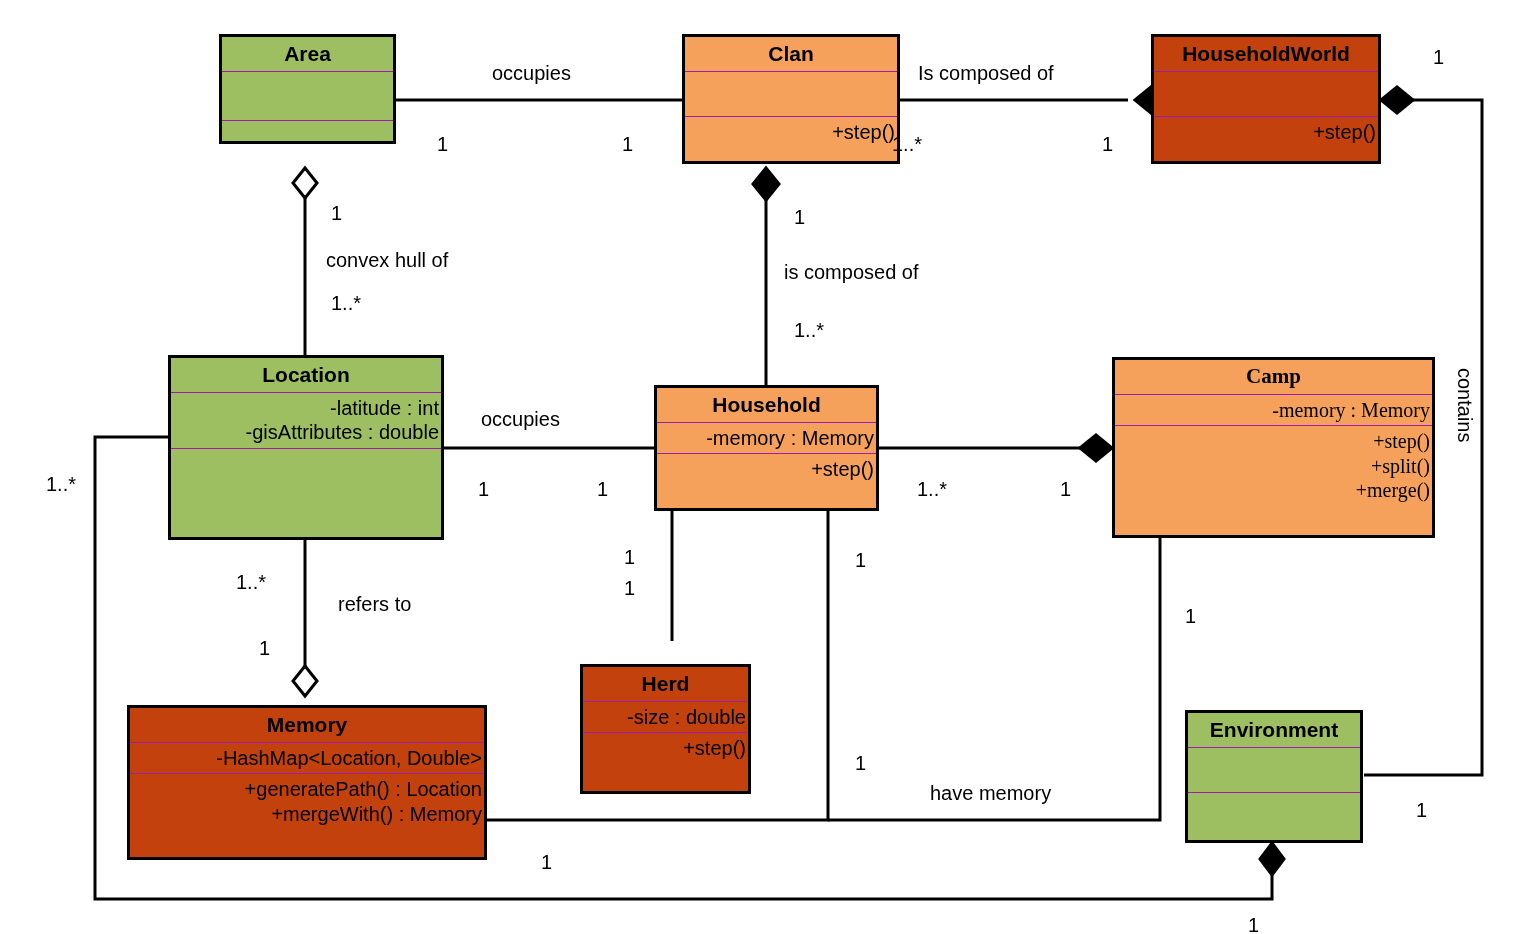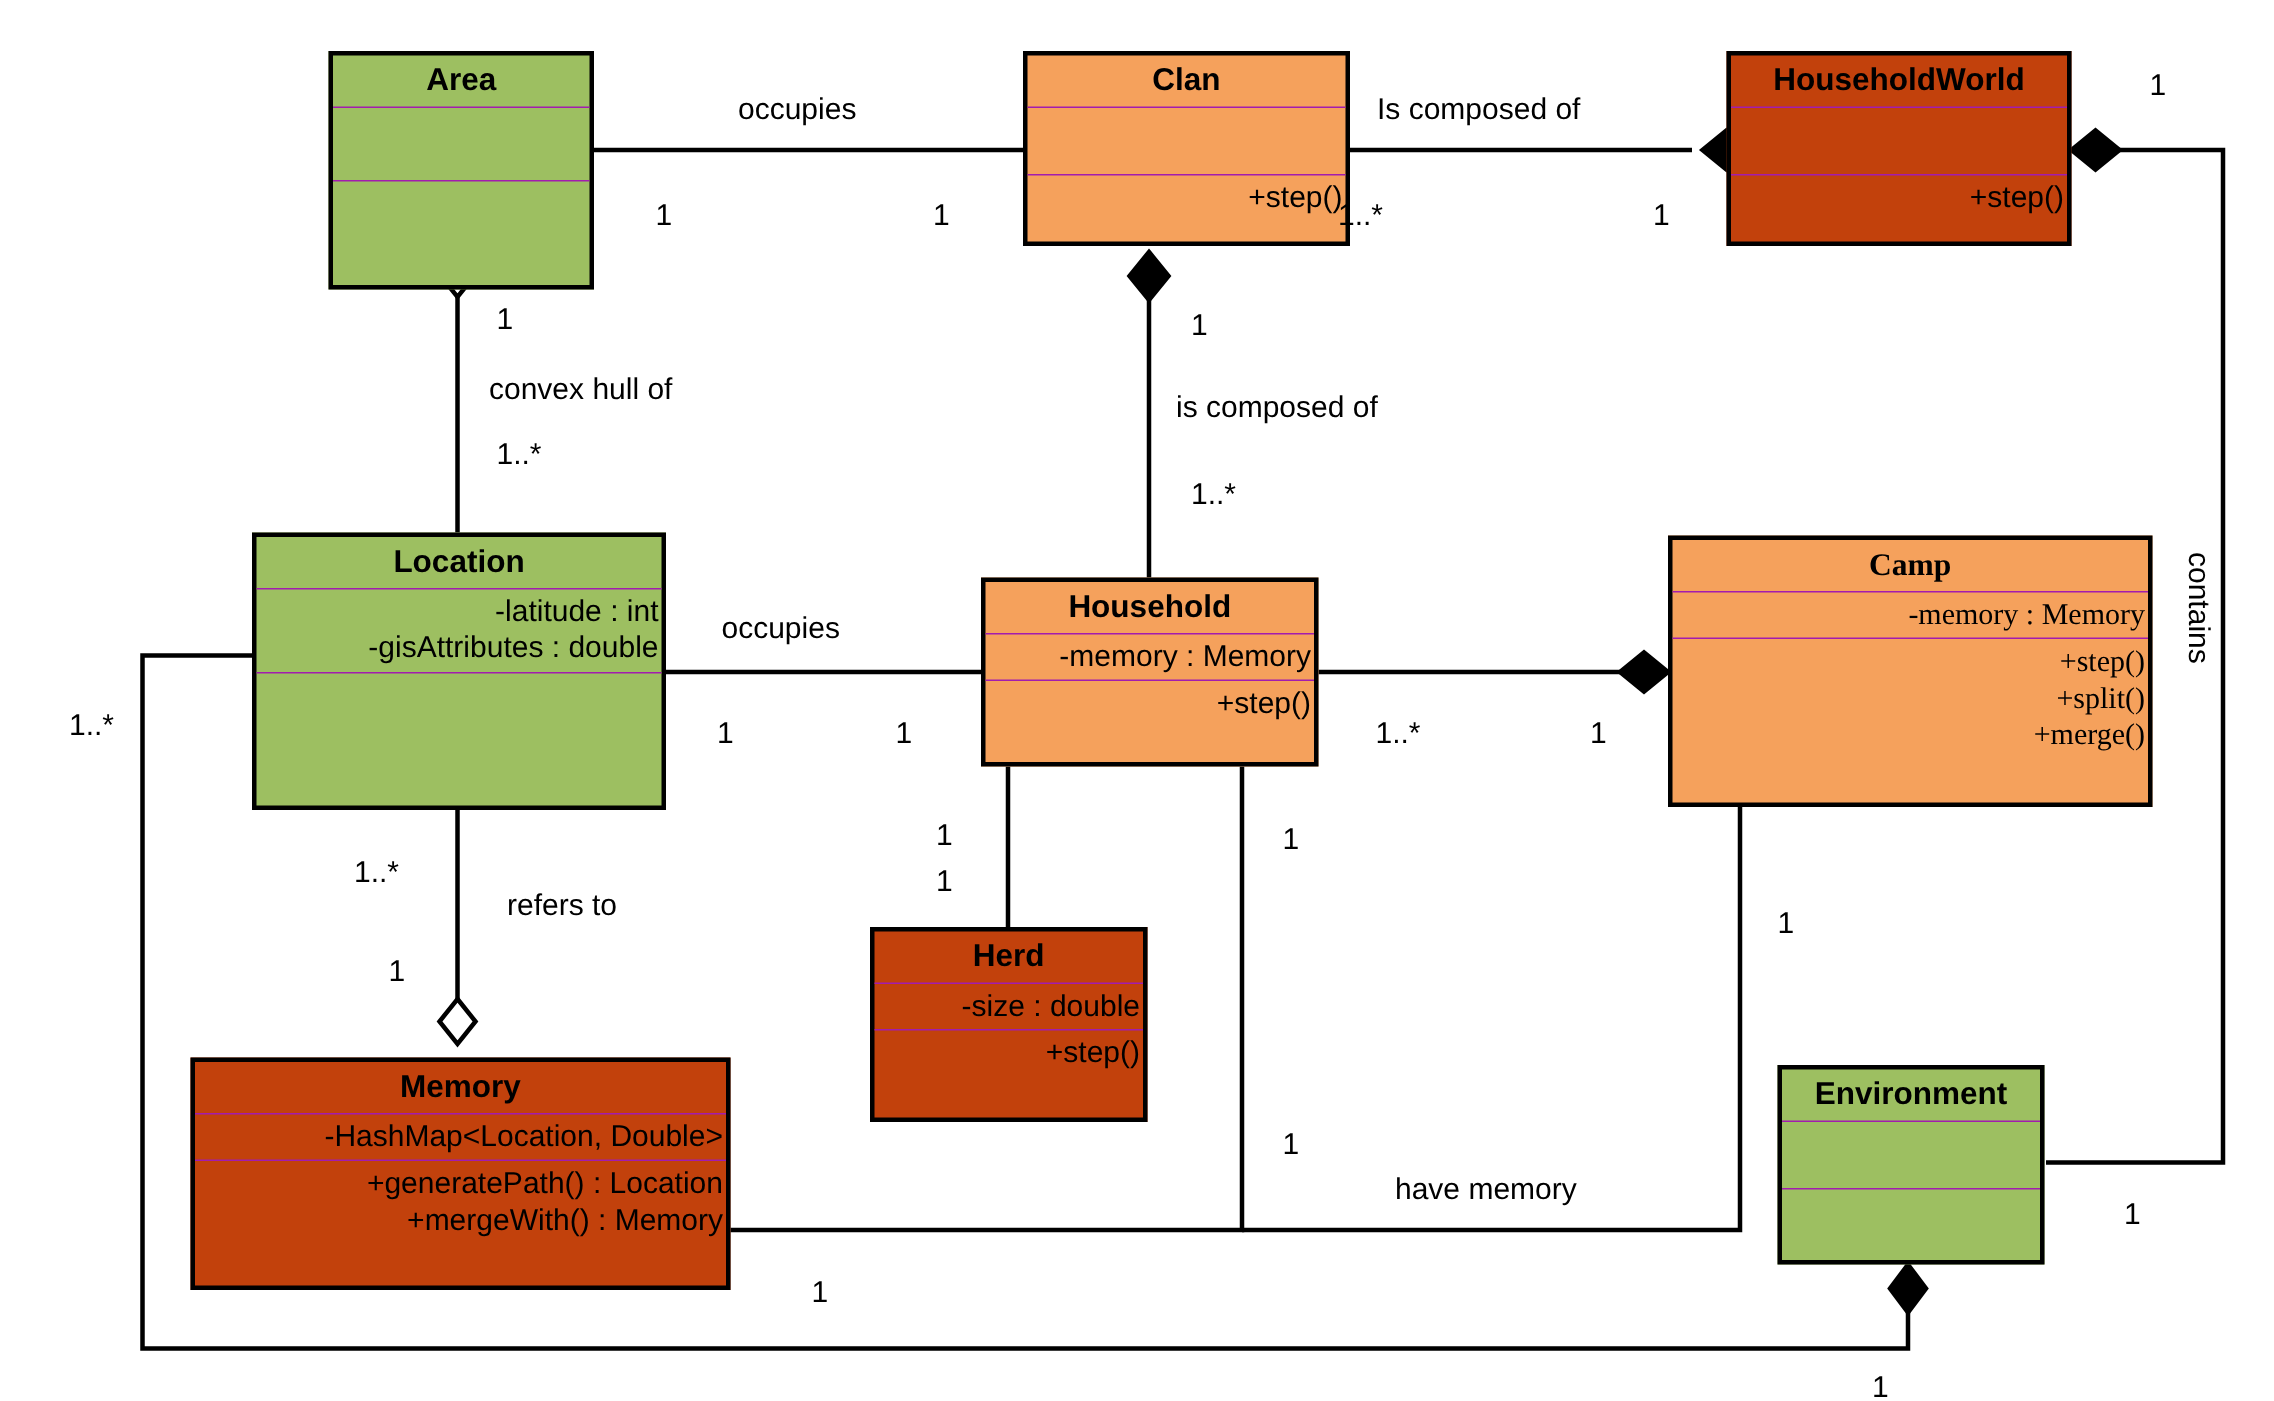--- a/index.html
+++ b/index.html
@@ -117,21 +117,21 @@
 
       <polygon points="1381,100 1397,87 1413,100 1397,113" fill="#000000" stroke="#000000" stroke-width="3"></polygon>
 
       <polygon points="1080,448 1096,435 1112,448 1096,461" fill="#000000" stroke="#000000" stroke-width="3"></polygon>
 
       <polygon points="1272,843 1284,859 1272,875 1260,859" fill="#000000" stroke="#000000" stroke-width="3"></polygon>
 
     </g>
   </svg>
 
-  <div class="uml-class green" style="left:219px; top:34px; width:177px; height:159px;">
+  <div class="uml-class green" style="left:219px; top:34px; width:177px; height:110px;">
     <div class="cls-name">Area</div>
     <div class="cls-compartment cls-sep empty" style="height:49px;"></div>
     <div class="cls-compartment cls-sep empty" style="height:43px;"></div>
   </div>
 
   <div class="uml-class orange" style="left:682px; top:34px; width:218px; height:130px;">
     <div class="cls-name">Clan</div>
     <div class="cls-compartment cls-sep empty" style="height:45px;"></div>
     <div class="cls-compartment cls-sep">
       <span class="row">+step()</span>
@@ -170,21 +170,21 @@
     <div class="cls-compartment cls-sep">
       <span class="row">-memory : Memory</span>
     </div>
     <div class="cls-compartment cls-sep">
       <span class="row">+step()</span>
       <span class="row">+split()</span>
       <span class="row">+merge()</span>
     </div>
   </div>
 
-  <div class="uml-class white" style="left:580px; top:618px; width:185px; height:130px;">
+  <div class="uml-class white" style="left:580px; top:664px; width:171px; height:130px;">
     <div class="cls-name">Herd</div>
     <div class="cls-compartment cls-sep">
       <span class="row">-size : double</span>
     </div>
     <div class="cls-compartment cls-sep">
       <span class="row">+step()</span>
     </div>
   </div>
 
   <div class="uml-class white" style="left:127px; top:705px; width:360px; height:155px;">

